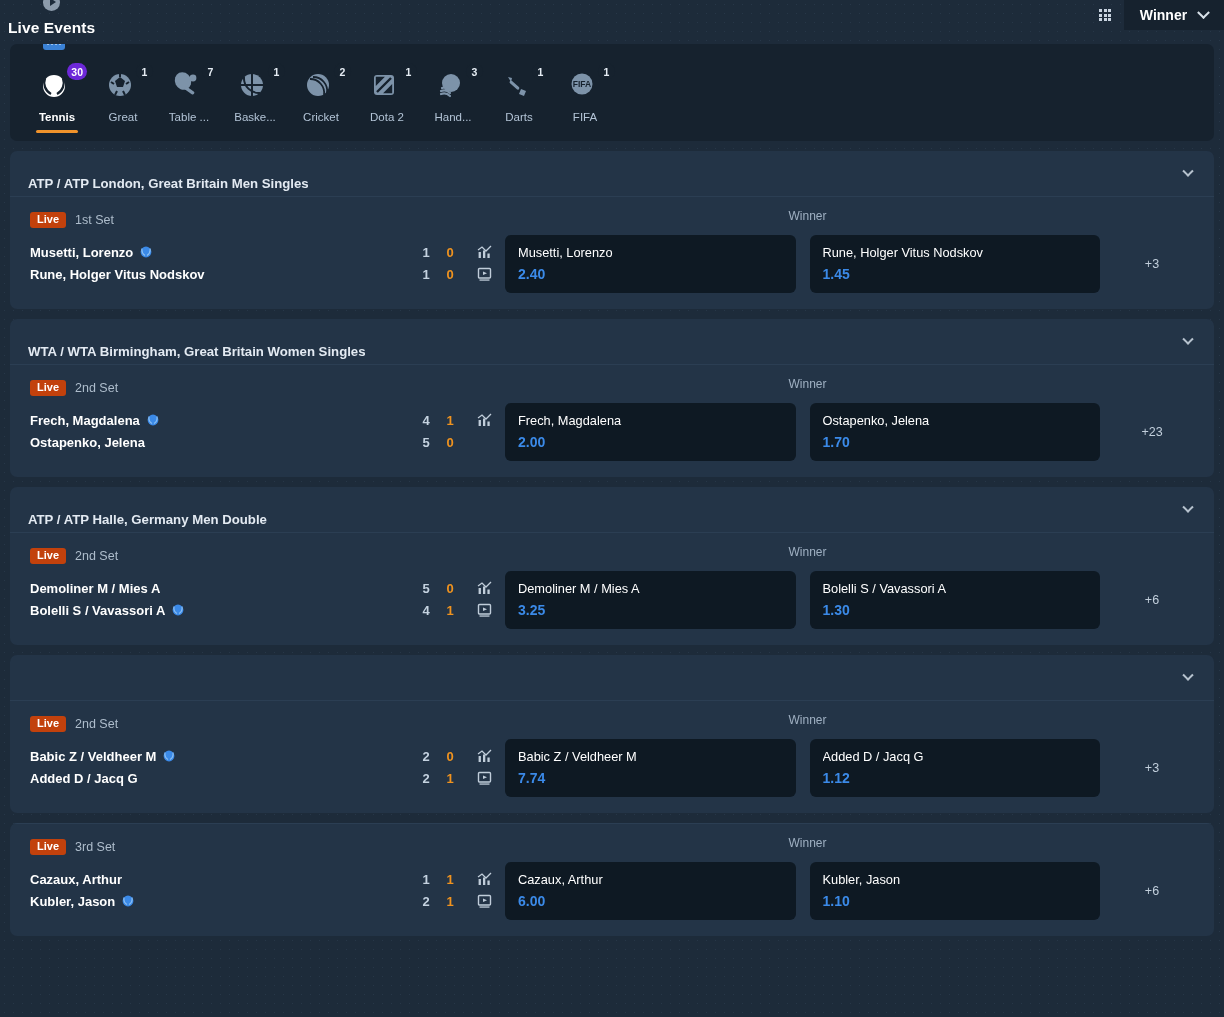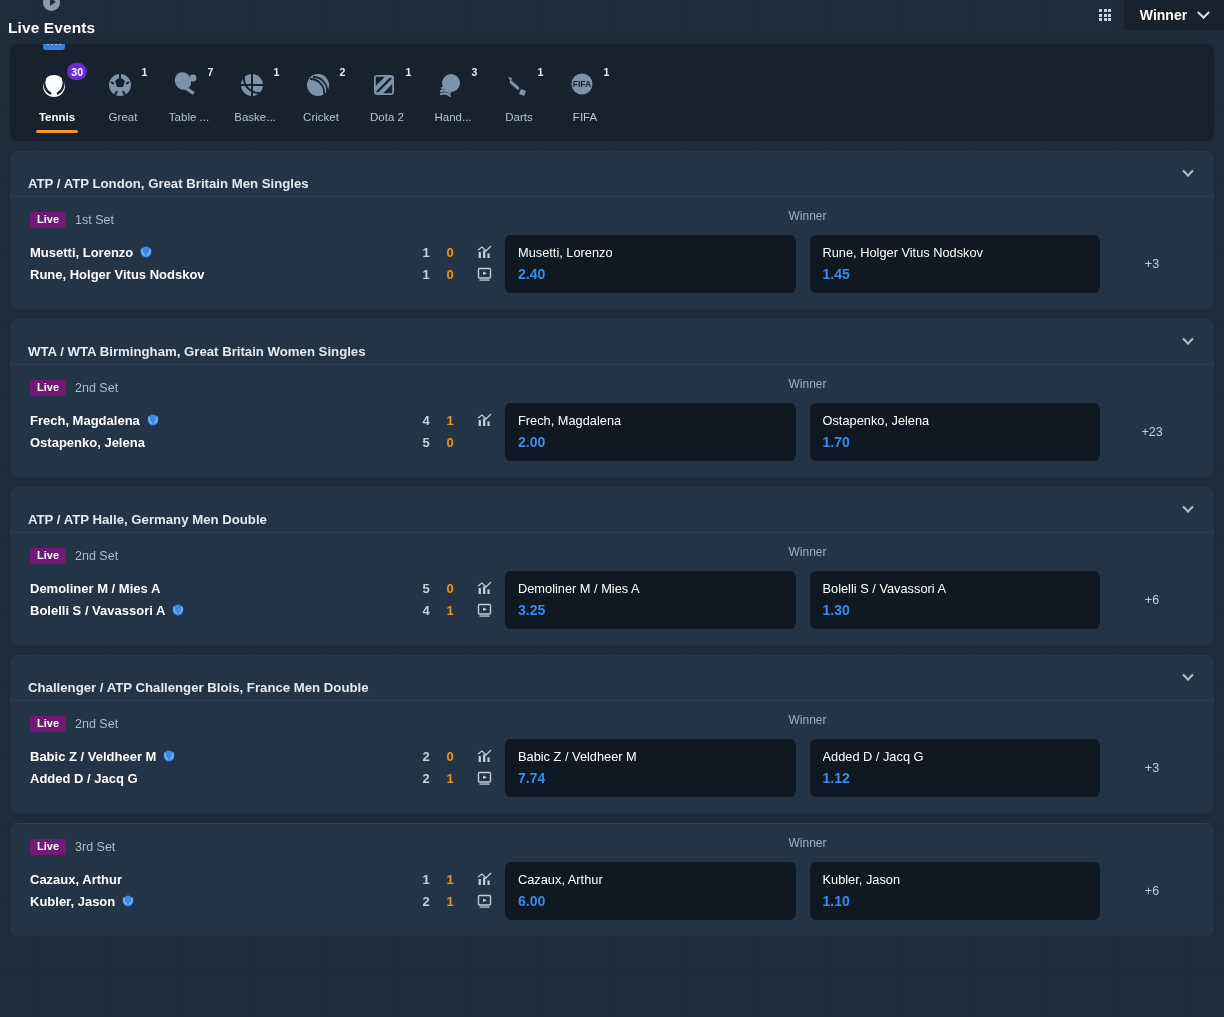--- a/index.html
+++ b/index.html
@@ -171,21 +171,21 @@
     border-top: 1px solid #2b3e53;
     padding: 12px 0 16px 0;
     position: relative;
   }
   .status-row {
     display: flex; align-items: center; gap: 9px;
     padding: 0 0 0 20px;
     height: 22px;
   }
   .live-badge {
-    background: #701a75;
+    background: #c2410c;
     color: #ffffff;
     font-size: 11px; font-weight: bold;
     border-radius: 3px;
     padding: 2px 7px 3px 7px;
     line-height: 1;
   }
   .set-label { color: #aebdcc; font-size: 12.5px; }
 
   .match-row {
     display: flex;
@@ -610,21 +610,20 @@
               <div class="val">1.30</div>
             </div>
           </div>
           <div class="more">+6</div>
         </div>
       </div>
     </div>
     </div>
     <div class="card">
     <div class="card-head">
-      <span class="league">Challenger / ATP Challenger Blois, France Men Double</span>
       <span class="chev-wrap">
         <span class="chev"></span>
       </span>
     </div>
     <div class="card-body">
       <div class="status-row">
         <span class="live-badge">Live</span>
         <span class="set-label">2nd Set</span>
       </div>
       <div class="match-row">

